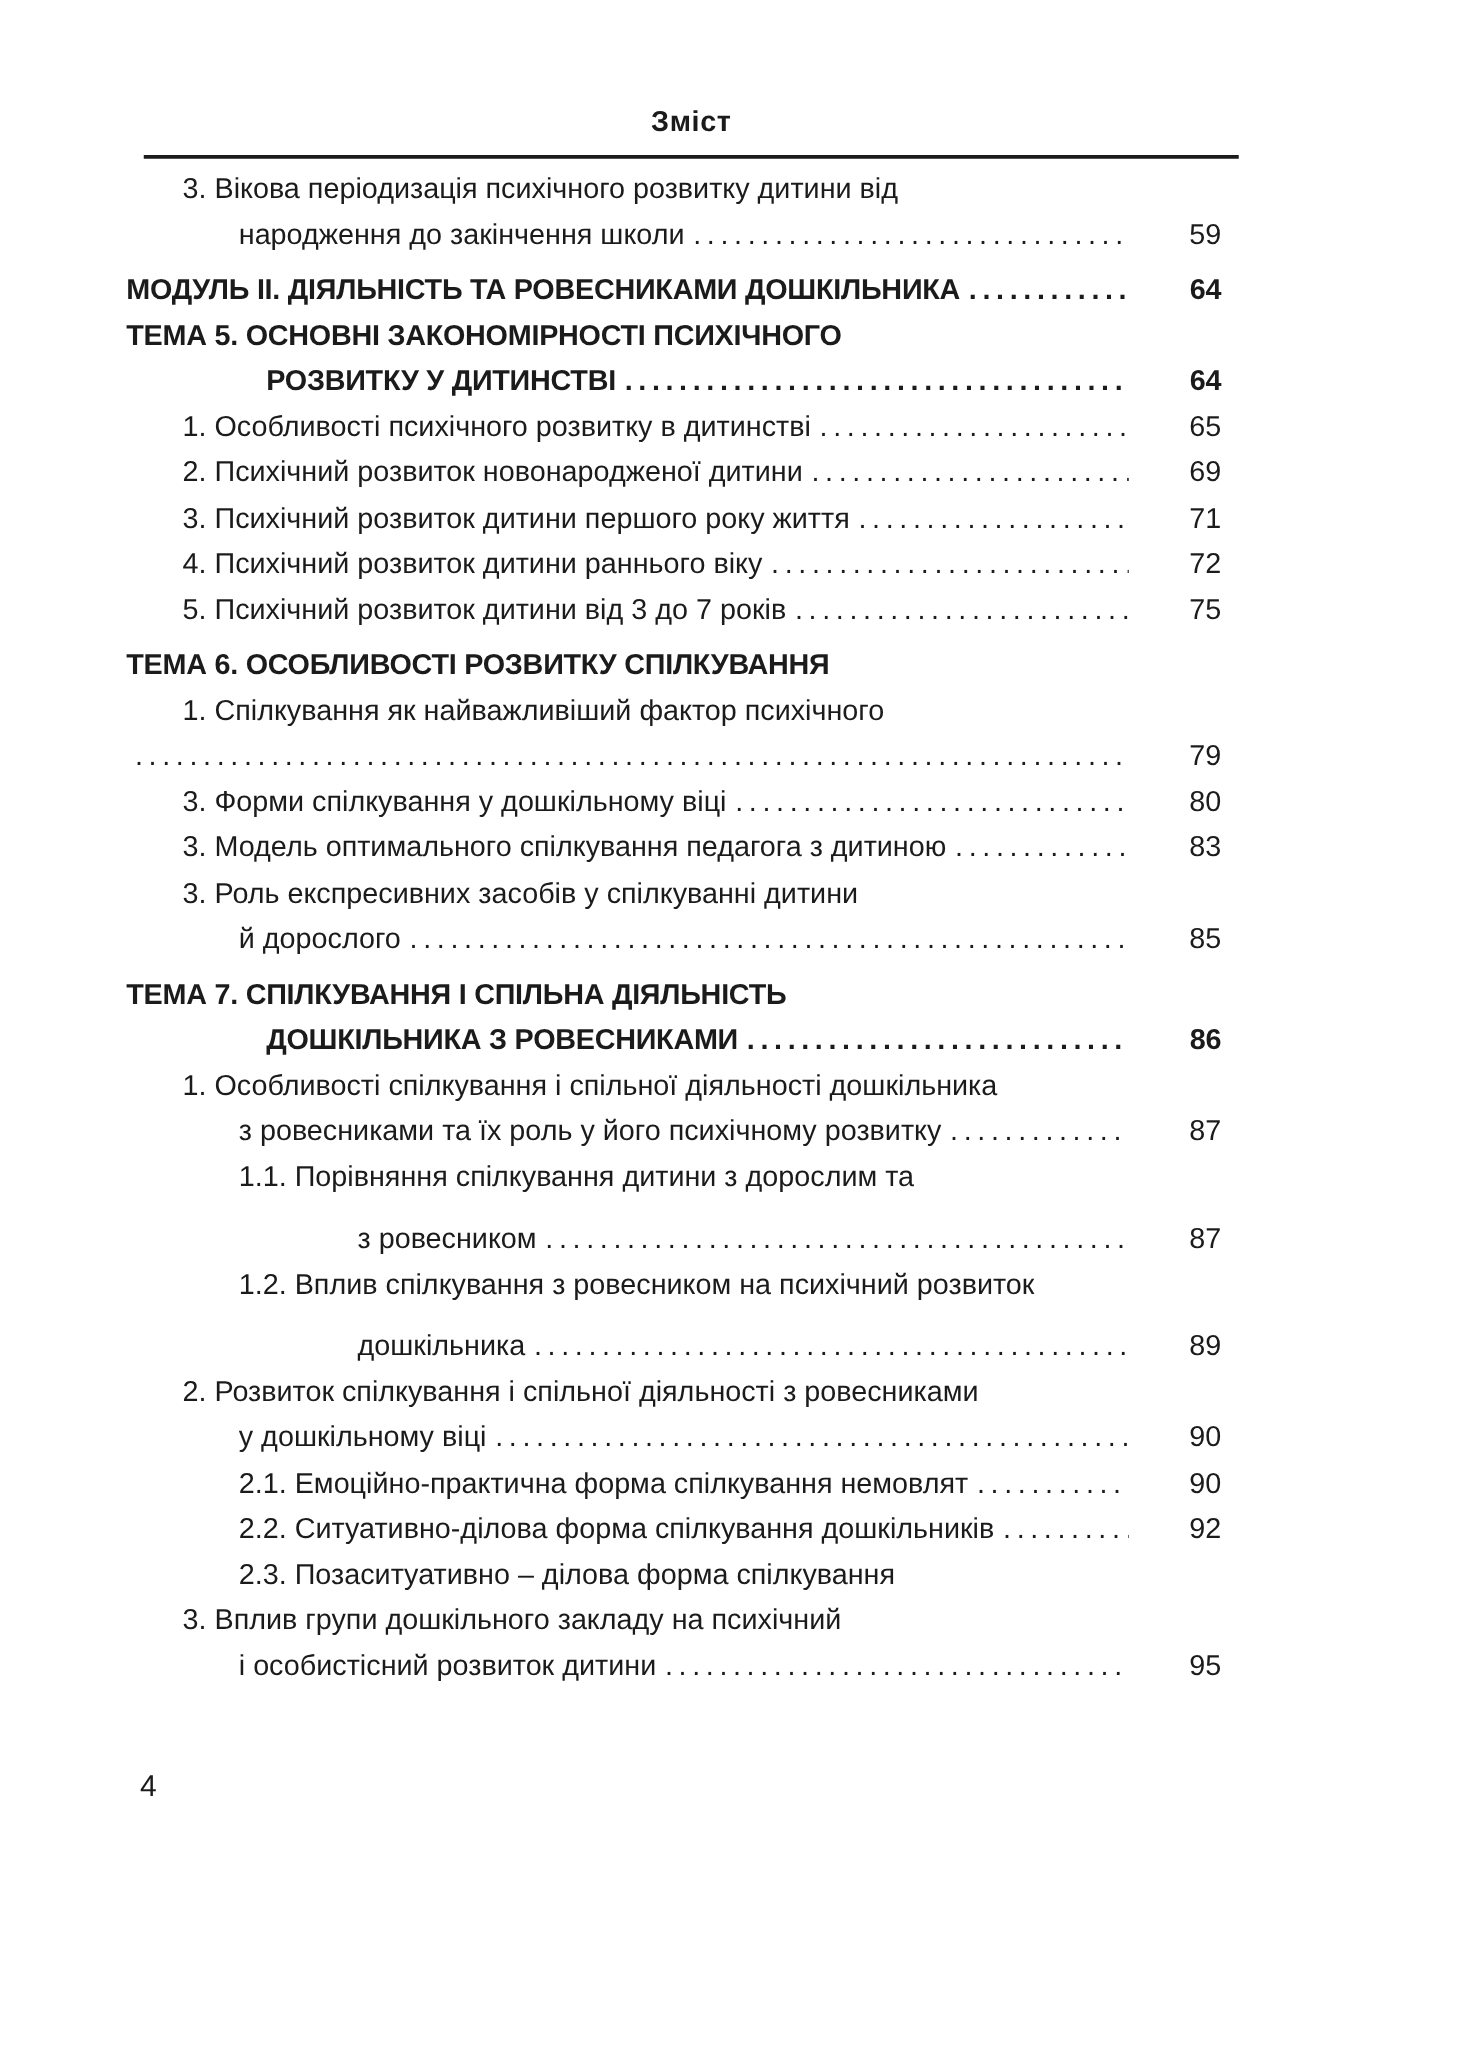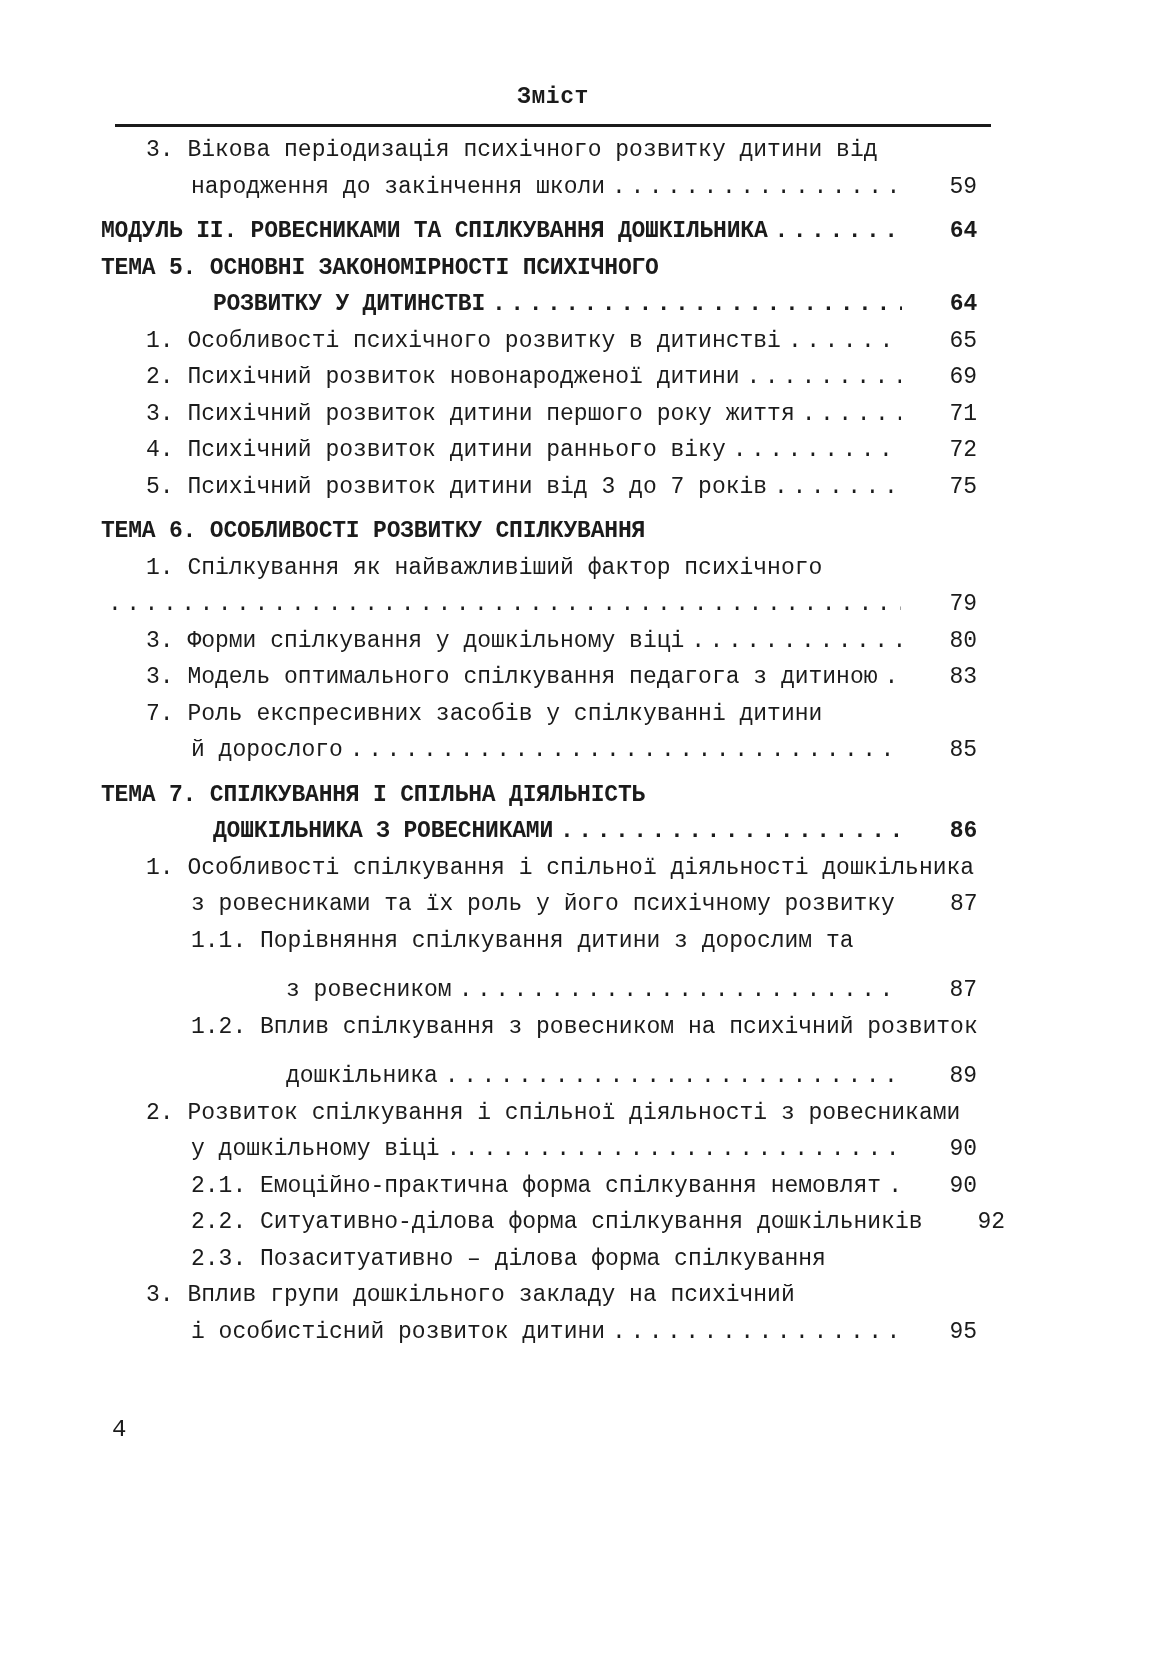--- a/index.html
+++ b/index.html
@@ -7,21 +7,21 @@
     padding: 0;
     background: #e8e8e8;
   }
   .page {
     position: relative;
     width: 1166px;
     height: 1654px;
     margin: 0 auto;
     background: #ffffff;
     color: #1b1b1b;
-    font-family: Liberation Mono, monospace;
+    font-family: Liberation Sans, sans-serif;
     overflow: hidden;
   }
   .header-title {
     position: absolute;
     left: 115px;
     top: 84px;
     width: 876px;
     text-align: center;
     font-size: 23px;
     font-weight: bold;
@@ -98,21 +98,21 @@
   <div class="toc" id="toc">
       <div class="toc-line indent-1">
         <span class="toc-text">3. Вікова періодизація психічного розвитку дитини від</span>
       </div>
       <div class="toc-line indent-2">
         <span class="toc-text">народження до закінчення школи</span>
         <span class="leader"></span>
         <span class="page-num">59</span>
       </div>
       <div class="toc-line indent-0 bold gap-before">
-        <span class="toc-text">МОДУЛЬ ІІ. РОВЕСНИКАМИ ТА СПІЛКУВАННЯ ДОШКІЛЬНИКА</span>
+        <span class="toc-text">МОДУЛЬ ІІ. ДІЯЛЬНІСТЬ ТА РОВЕСНИКАМИ ДОШКІЛЬНИКА</span>
         <span class="leader"></span>
         <span class="page-num">64</span>
       </div>
       <div class="toc-line indent-0 bold">
         <span class="toc-text">ТЕМА 5. ОСНОВНІ ЗАКОНОМІРНОСТІ ПСИХІЧНОГО</span>
       </div>
       <div class="toc-line indent-3 bold">
         <span class="toc-text">РОЗВИТКУ У ДИТИНСТВІ</span>
         <span class="leader"></span>
         <span class="page-num">64</span>
@@ -156,21 +156,21 @@
         <span class="toc-text">3. Форми спілкування у дошкільному віці</span>
         <span class="leader"></span>
         <span class="page-num">80</span>
       </div>
       <div class="toc-line indent-1">
         <span class="toc-text">3. Модель оптимального спілкування педагога з дитиною</span>
         <span class="leader"></span>
         <span class="page-num">83</span>
       </div>
       <div class="toc-line indent-1">
-        <span class="toc-text">7. Роль експресивних засобів у спілкуванні дитини</span>
+        <span class="toc-text">3. Роль експресивних засобів у спілкуванні дитини</span>
       </div>
       <div class="toc-line indent-2">
         <span class="toc-text">й дорослого</span>
         <span class="leader"></span>
         <span class="page-num">85</span>
       </div>
       <div class="toc-line indent-0 bold gap-before">
         <span class="toc-text">ТЕМА 7. СПІЛКУВАННЯ І СПІЛЬНА ДІЯЛЬНІСТЬ</span>
       </div>
       <div class="toc-line indent-3 bold">

